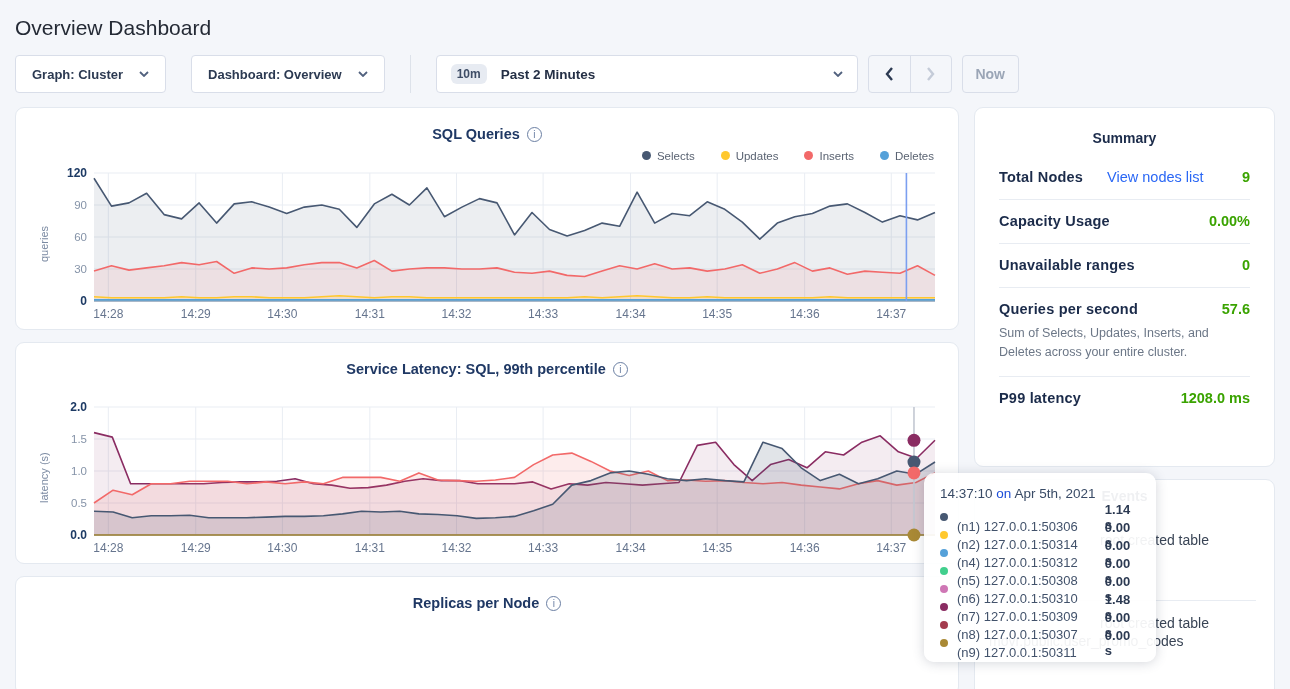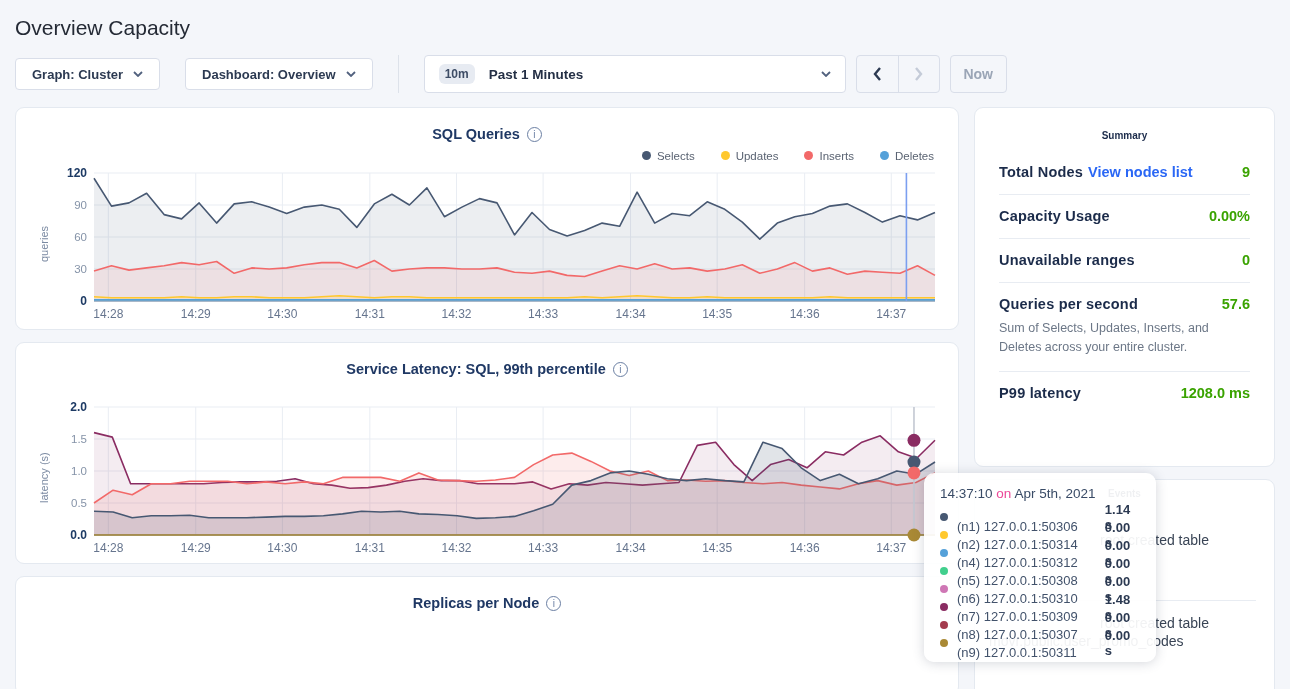--- a/index.html
+++ b/index.html
@@ -10,21 +10,21 @@
     color:#242a35;
     position:relative;
   }
   svg { font-family:"Liberation Sans", sans-serif; }
 
   .page-title { padding:16px 0 0 15px; font-size:21px; font-weight:500; color:#242a35; }
 
   
   .controls { display:flex; align-items:center; margin:15px 15px 0 15px; height:38px; }
   .dropdown-btn {
-    display:inline-flex; align-items:center; gap:10px; height:32px; padding:0 16px;
+    display:inline-flex; align-items:center; gap:16px; height:38px; padding:0 16px;
     background:#fff; border:1px solid #d9dee9; border-radius:4px;
     font-size:13px; font-weight:700; color:#2c3a52; cursor:pointer;
   }
   .dd-gap { width:25px; }
   .divider-v { width:1px; height:38px; background:#dde2ea; margin:0 25px; }
   .chev { width:10px; height:6px; }
   .chev polyline { fill:none; stroke:#51617e; stroke-width:1.8; }
   .time-select {
     display:flex; align-items:center; width:422px; height:38px; padding:0 14px;
     background:#fff; border:1px solid #d9dee9; border-radius:4px; cursor:pointer;
@@ -52,71 +52,71 @@
   .legend-row { display:flex; justify-content:flex-end; gap:26px; height:15px; margin:6px 4px 2px 0; }
   .legend-item { display:flex; align-items:center; gap:6px; font-size:11.5px; color:#5a6372; cursor:pointer; }
   .legend-dot { width:9px; height:9px; border-radius:50%; }
   .chart-area { display:flex; }
   .y-axis-label { width:16px; display:flex; align-items:center; justify-content:center; writing-mode:vertical-rl; transform:rotate(180deg); font-size:11px; color:#7b8aa2; }
   .latency-spacer { height:22px; }
   .replicas-card { height:120px; }
 
   
   .summary-card { padding:14px 24px 10px 24px; height:360px; }
-  .panel-title { text-align:center; font-size:10px; font-weight:700; color:#1b2b4a; padding:8px 0 10px; }
+  .panel-title { text-align:center; font-size:14px; font-weight:700; color:#1b2b4a; padding:8px 0 10px; }
   .summary-row { padding:13px 0 14px; }
   .summary-row + .summary-row { border-top:1px solid #e8ecf2; }
   .summary-top { display:flex; align-items:baseline; }
   .summary-label { font-size:14.5px; font-weight:700; color:#1b2b4a; letter-spacing:0.2px; }
-  .summary-link { font-size:14.5px; font-weight:700; color:#2a67f5; margin-left:5px; cursor:pointer; text-decoration:none; }
+  .summary-link { font-size:14.5px; font-weight:400; color:#2a67f5; margin-left:24px; cursor:pointer; text-decoration:none; }
   .summary-value { margin-left:auto; font-size:14.5px; font-weight:700; color:#3aa300; }
   .summary-desc { margin-top:7px; font-size:12.5px; line-height:1.5; color:#6c7787; }
 
   
   .events-card { position:relative; height:220px; overflow:hidden; }
   .event-frag { position:absolute; font-size:14px; color:#394455; }
   .events-divider { position:absolute; left:18px; right:18px; height:1px; background:#e8ecf2; }
 
   
   .hover-tooltip {
     position:fixed; left:924px; top:473px; width:232px; z-index:10;
     background:rgba(255,255,255,0.93); border-radius:10px;
     box-shadow:0 1px 12px rgba(60,70,90,0.22);
     padding:13px 0 10px;
   }
   .tooltip-title { padding:0 16px 7px; font-size:13.5px; color:#394b66; }
-  .tooltip-title .on-word { color:#ec4899;text-align:right; }
+  .tooltip-title .on-word { color:#1d4ed8;text-align:right; }
   .tooltip-row { display:flex; align-items:center; padding:0 16px; height:18px; font-size:13px; color:#42526b; }
   .tooltip-dot { width:8px; height:8px; border-radius:50%; margin-right:9px; flex:none; }
   .tooltip-node { width:152px;margin-top:18px; }
   .tooltip-value { font-weight:700; color:#2c3a52; }
 </style>
 </head>
 <body>
 
-<h1 class="page-title">Overview Capacity</h1>
+<h1 class="page-title">Overview Dashboard</h1>
 
 <div class="controls">
   <button class="dropdown-btn">
     <span>Graph: Cluster</span>
     <svg class="chev" viewBox="0 0 10 6">
         <polyline points="1,1 5,5 9,1"></polyline>
       </svg>
   </button>
   <div class="dd-gap"></div>
   <button class="dropdown-btn">
     <span>Dashboard: Overview</span>
     <svg class="chev" viewBox="0 0 10 6">
         <polyline points="1,1 5,5 9,1"></polyline>
       </svg>
   </button>
   <div class="divider-v"></div>
   <div class="time-select">
     <span class="badge-10m">10m</span>
-    <span class="time-label">Past 1 Minutes</span>
+    <span class="time-label">Past 2 Minutes</span>
     <svg class="chev" viewBox="0 0 10 6">
         <polyline points="1,1 5,5 9,1"></polyline>
       </svg>
   </div>
   <div class="arrow-group">
     <button class="arrow-btn">
       <svg class="arrow-prev" viewBox="0 0 9 14">
           <polyline points="7,1 2,7 7,13"></polyline>
         </svg>
     </button>

